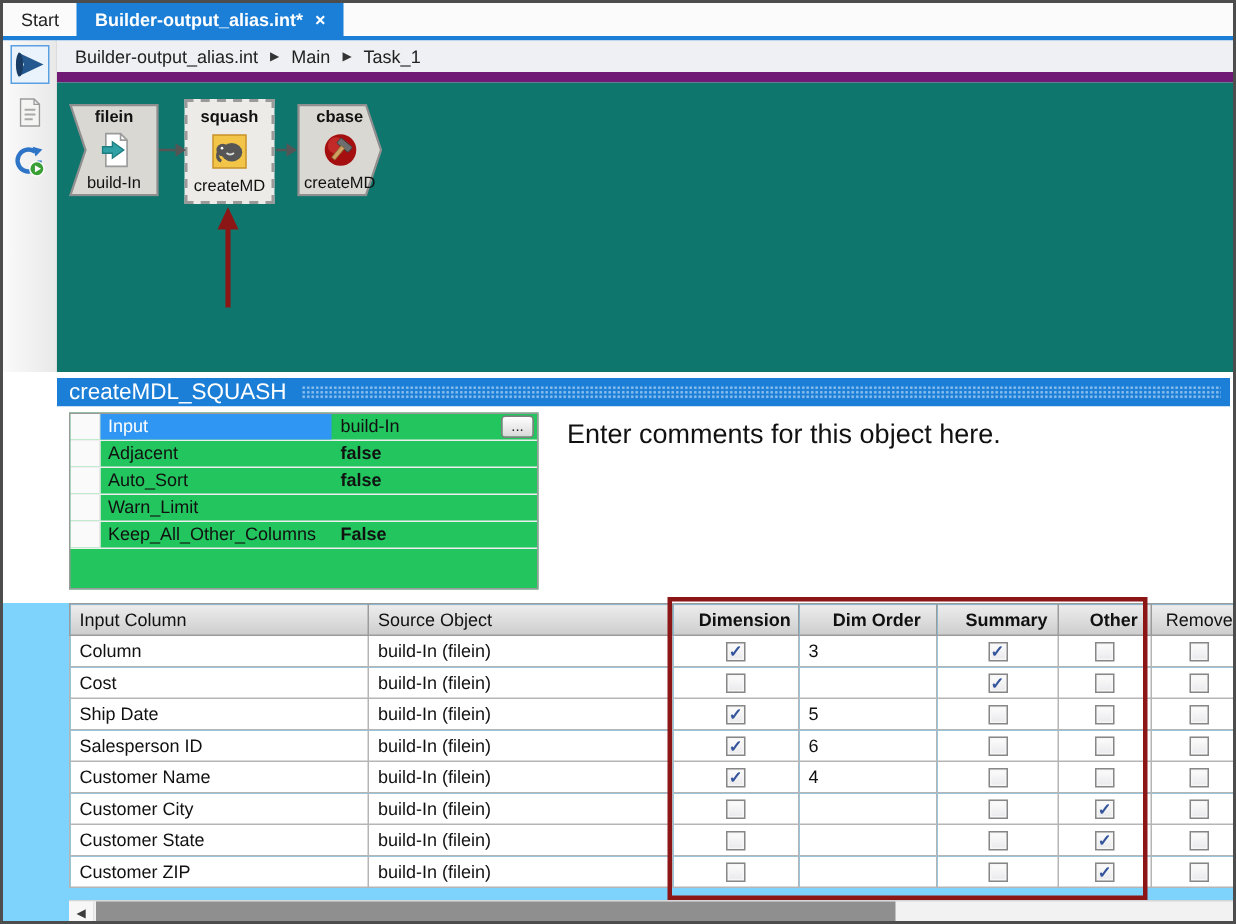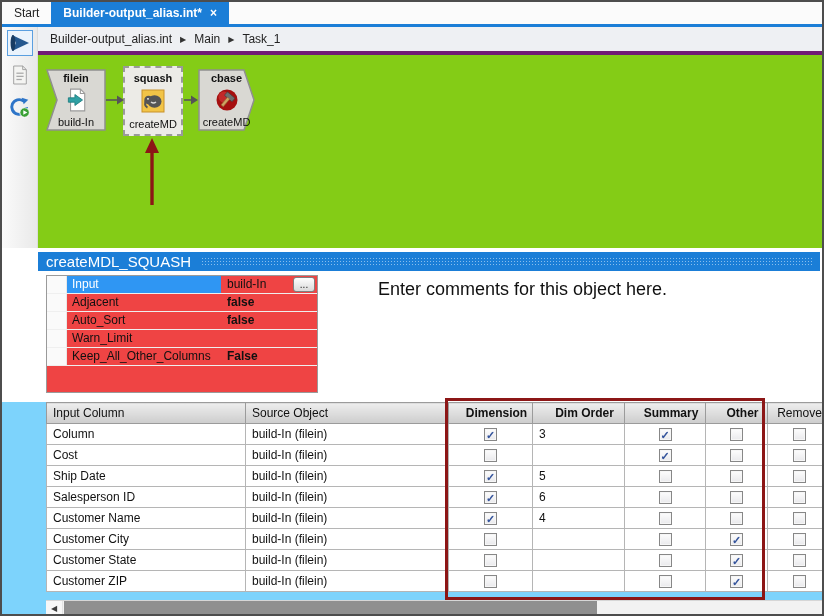--- a/index.html
+++ b/index.html
@@ -11,44 +11,44 @@
   .tab { height:22px; display:flex; align-items:center; padding:0 12px; font-size:12px; color:#222; cursor:default; }
   .tab.active { background:#1b7ed7; color:#ffffff; font-weight:bold; }
   .tab .close { margin-left:8px; font-size:12px; font-weight:bold; }
 
   
   .main-upper { position:absolute; left:0; top:25px; right:0; height:221px; display:flex; }
   .toolbar { width:36px; background:linear-gradient(90deg,#fafafa,#e9e9e9); border-right:1px solid #dcdcdc; display:flex; flex-direction:column; align-items:center; padding-top:3px; }
   .tool { width:26px; height:26px; display:flex; align-items:center; justify-content:center; margin-bottom:6px; }
   .tool.selected { border:1px solid #5a9fe0; background:#eaf3fc; }
   .upper-right { flex:1; display:flex; flex-direction:column; min-width:0; }
-  .breadcrumb { height:28px; background:#eef0f3; border-bottom:4px solid #701a75; display:flex; align-items:center; font-size:12px; color:#222; padding-left:8px; }
+  .breadcrumb { height:28px; background:#eef0f3; border-bottom:7px solid #701a75; display:flex; align-items:center; font-size:12px; color:#222; padding-left:8px; }
   .crumb { margin:0 4px; }
   .crumb-sep { font-size:8px; color:#333; margin:0 4px; }
-  .canvas { flex:1; background:#84cc16; position:relative; }
+  .canvas { flex:1; background:#0f766e; position:relative; }
 
   
   .node { position:absolute; display:flex; flex-direction:column; align-items:center; justify-content:space-between; padding:3px 2px; font-size:11px; color:#111; }
   .node .ntitle { font-weight:bold; z-index:2; }
   .node .nlabel { z-index:2; }
   .node .nshape { position:absolute; inset:0; z-index:0; }
   .node-filein  { left:8px;  top:14px; width:60px; height:62px; }
   .node-squash  { left:85px; top:11px; width:60px; height:70px; border:2px dashed #9a9a9a; background:#ecebe7; padding:4px 2px; }
   .node-cbase   { left:160px; top:14px; width:57px; height:62px; }
   .nicon { width:24px; height:24px; z-index:2; }
   .flow-svg { position:absolute; inset:0; width:100%; height:100%; pointer-events:none; }
 
   
   .section-header { position:absolute; left:36px; right:2px; top:250px; height:19px; background:#1b7ed7; color:#fff; font-size:15px; display:flex; align-items:center; padding-left:8px; }
   .section-header .dots { flex:1; height:9px; margin:0 6px 0 10px;
      background-image:radial-gradient(rgba(225,240,255,0.55) 0.8px, transparent 1px); background-size:3px 3px; }
 
   
   .prop-area { position:absolute; left:0; top:269px; right:0; height:131px; background:#fff; }
-  .prop-grid { position:absolute; left:44px; top:4px; width:272px; height:118px; border:1px solid #9a9a9a; background:#ef4444; font-size:12px; }
+  .prop-grid { position:absolute; left:44px; top:4px; width:313px; height:118px; border:1px solid #9a9a9a; background:#22c55e; font-size:12px; }
   .prow { display:flex; height:18px; line-height:17px; border-bottom:1px solid #efefef; position:relative; }
   .gutter { width:20px; border-right:1px solid #e8e8e8; background:#fafafa; }
   .plabel { width:154px; padding-left:5px; color:#111; overflow:hidden; white-space:nowrap; }
   .plabel.lab-sel { background:#2f96f3; color:#fff; }
   .pvalue { flex:1; padding-left:6px; color:#111; overflow:hidden; white-space:nowrap; }
   .pvalue.bold { font-weight:bold; }
   .ellipsis-btn { position:absolute; right:2px; top:1px; width:22px; height:15px; border:1px solid #7f7f7f; border-radius:3px; background:linear-gradient(#fefefe,#d9d9d9); font-size:10px; line-height:11px; text-align:center; color:#222; }
   .comments { position:absolute; left:376px; top:8px; right:8px; font-size:18px; color:#111; }
 
   

